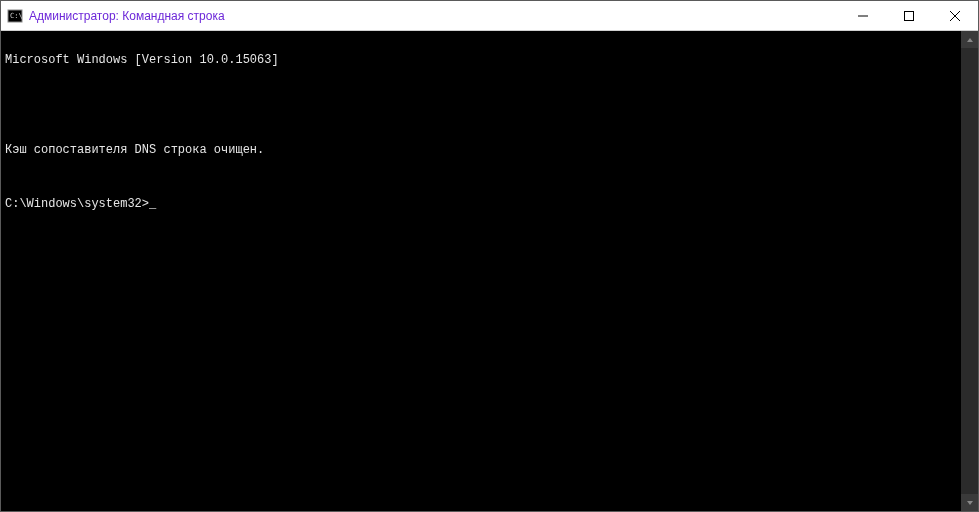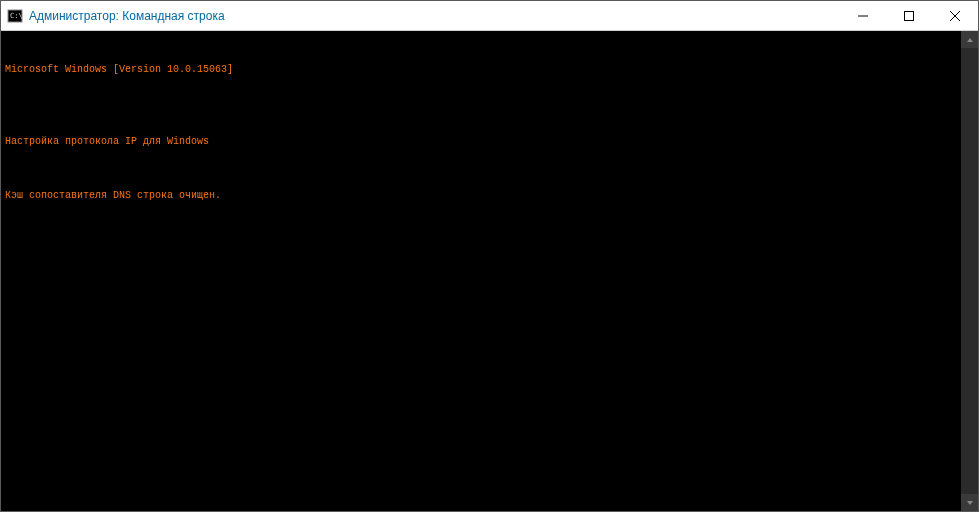--- a/index.html
+++ b/index.html
@@ -42,21 +42,21 @@
       display: flex;
       align-items: center;
       justify-content: center;
     }
     .app-icon svg {
       width: 16px;
       height: 16px;
     }
     .title-text {
       font-size: 12px;
-      color: #0369a1;
+      color: #6d28d9;
     }
     .window-controls {
       display: flex;
       height: 100%;
     }
     .win-btn {
       width: 46px;
       height: 100%;
       display: flex;
       align-items: center;
@@ -71,25 +71,25 @@
       height: 10px;
     }
     .terminal-area {
       flex: 1;
       background: #000000;
       position: relative;
       display: flex;
     }
     .terminal-content {
       flex: 1;
-      padding: 12px 4px;
+      padding: 2px 4px;
       font-family: Consolas, "Courier New", monospace;
-      font-size: 10px;
+      font-size: 12px;
       line-height: 18px;
-      color: #f97316;
+      color: #e5e5e5;
       white-space: pre;
       overflow: hidden;
     }
     .terminal-line {
       white-space: pre;
     }
     .scrollbar {
       width: 17px;
       background: #2b2b2b;
       position: relative;
@@ -145,24 +145,24 @@
             <line x1="10" y1="0" x2="0" y2="10" stroke="currentColor" stroke-width="1"></line>
           </svg>
       </button>
     </div>
   </div>
   <div class="terminal-area">
     <div class="terminal-content">
 <div class="terminal-line">Microsoft Windows [Version 10.0.15063]</div>
 <div class="terminal-line"></div>
 <div class="terminal-line"></div>
-<div class="terminal-line">Настройка протокола IP для Windows</div>
 <div class="terminal-line"></div>
 <div class="terminal-line">Кэш сопоставителя DNS строка очищен.</div>
 <div class="terminal-line"></div>
+<div class="terminal-line">C:\Windows\system32&gt;_</div>
     </div>
     <div class="scrollbar">
       <div class="scroll-arrow">
         <svg viewBox="0 0 8 8">
             <path d="M4 2 L7 6 L1 6 Z" fill="#888"></path>
           </svg>
       </div>
       <div class="scroll-track"></div>
       <div class="scroll-arrow">
         <svg viewBox="0 0 8 8">

